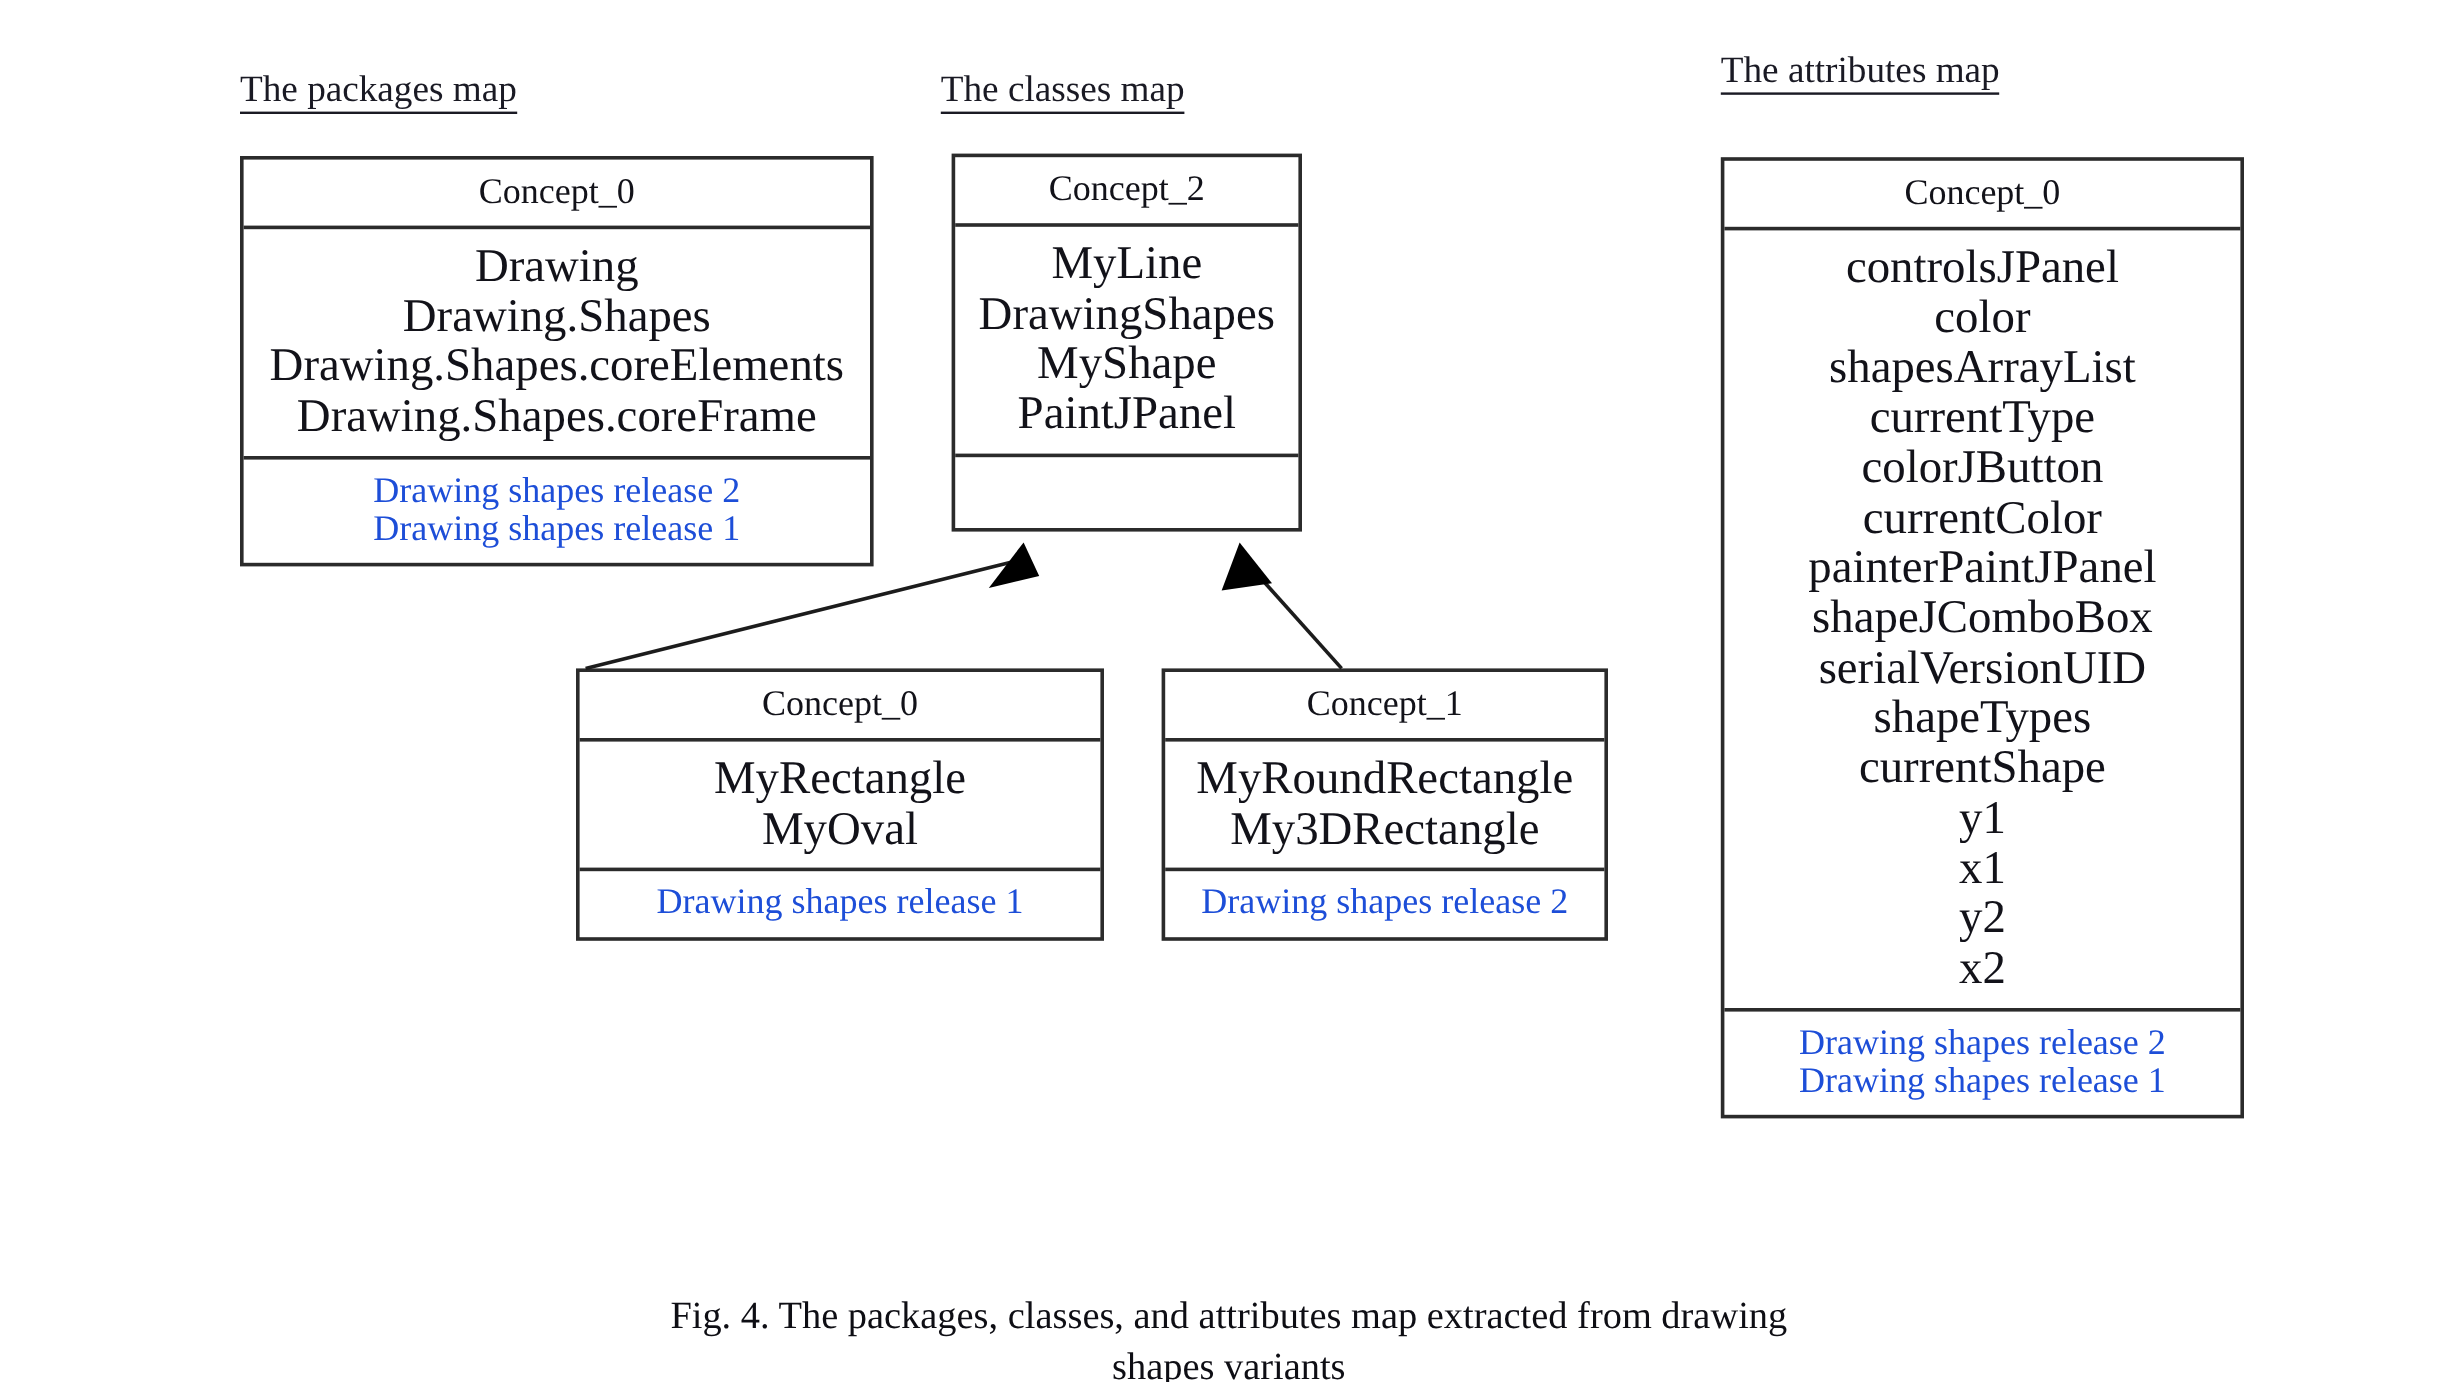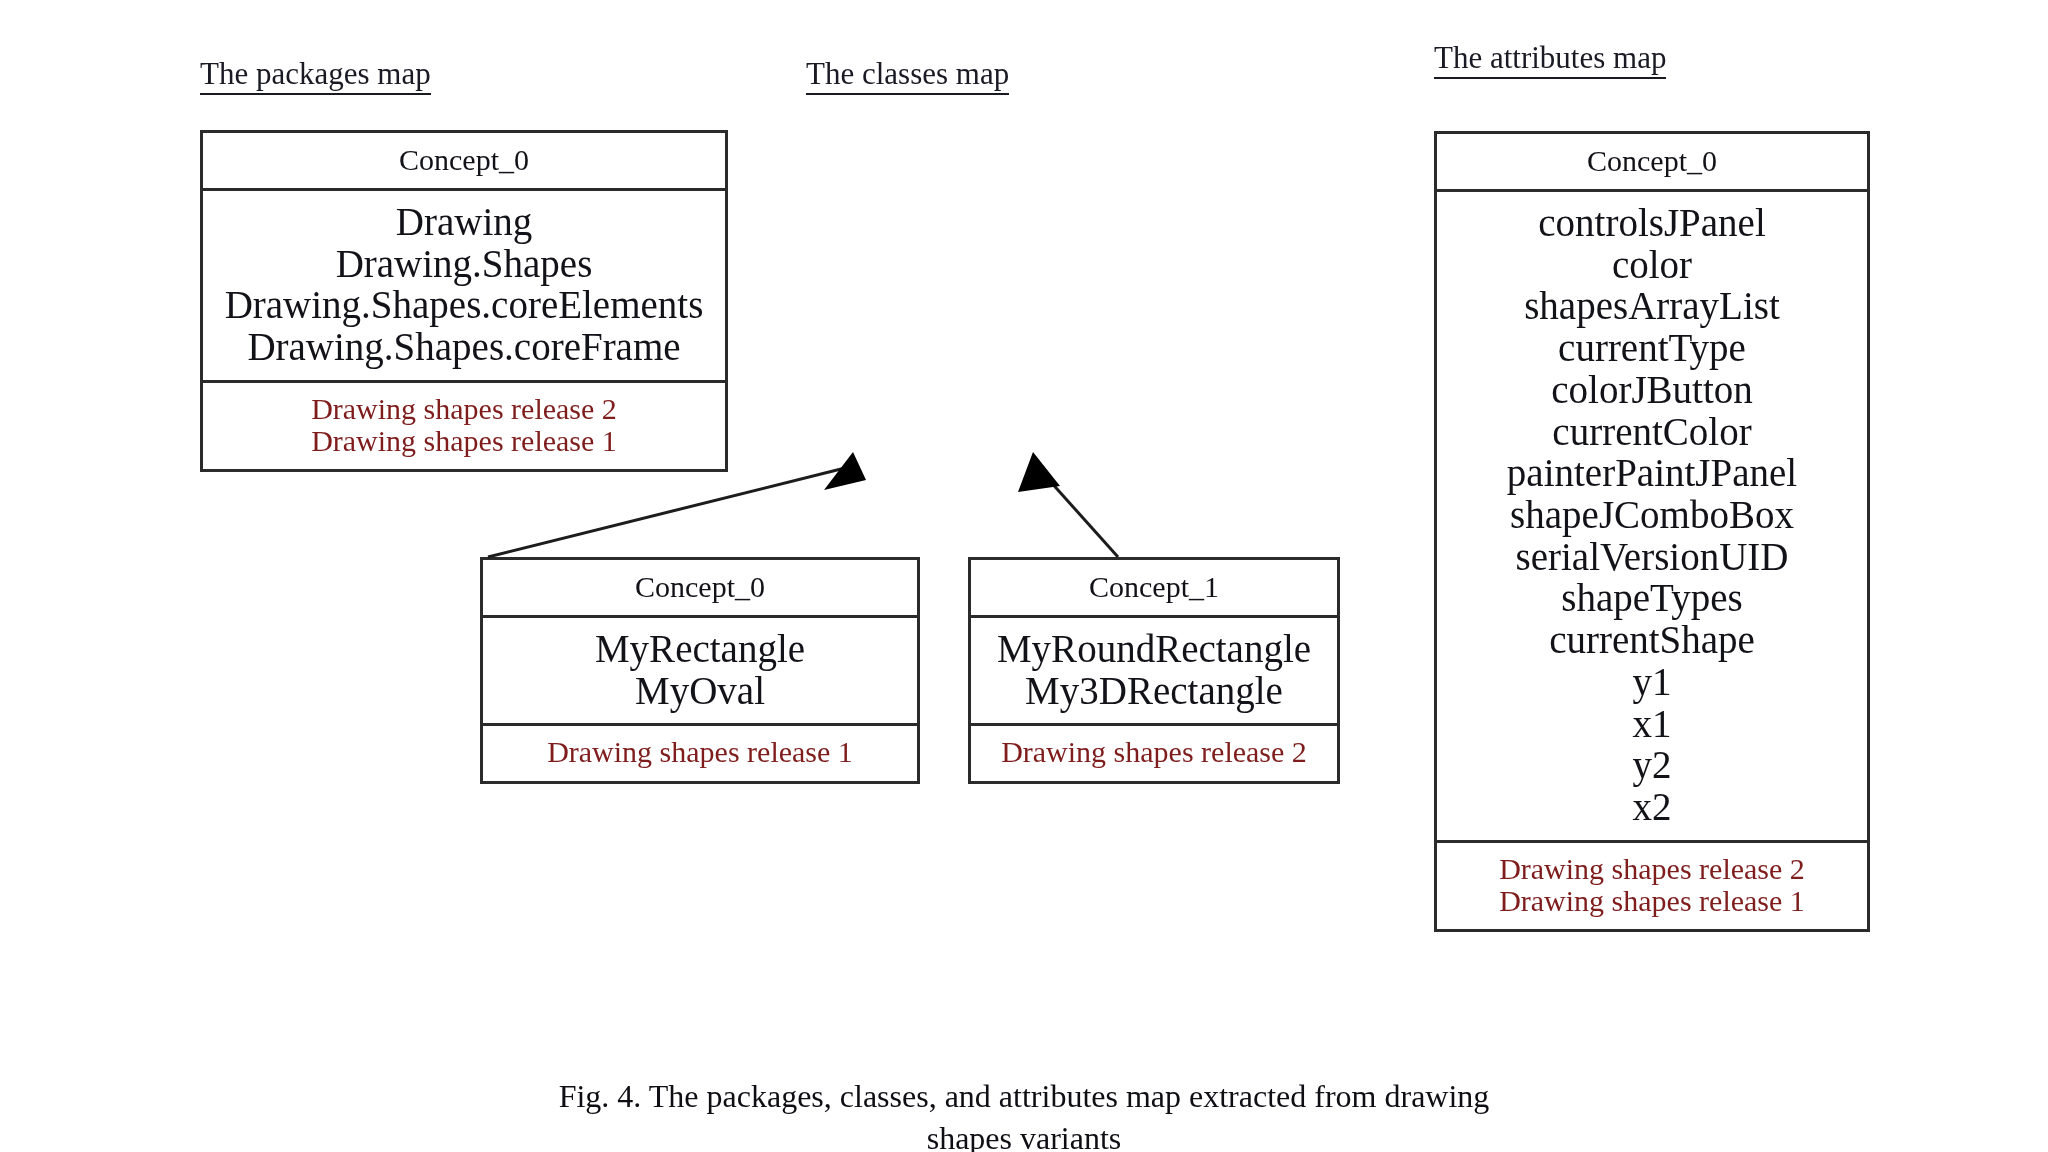--- a/index.html
+++ b/index.html
@@ -28,21 +28,21 @@
     font-size: 31px;
     line-height: 1.15;
     color: #1a1a24;
     white-space: nowrap;
   }
   .map-title span {
     border-bottom: 2px solid #1a1a24;
     padding-bottom: 2px;
   }
   #title-packages  { left: 200px;  width: 528px; top: 56px; }
-  #title-classes   { left: 806px;  width: 292px; top: 56px; }
+  #title-classes   { left: 784px;  width: 292px; top: 56px; }
   #title-attrs     { left: 1434px; width: 436px; top: 40px; }
 
   
   .concept-box {
     position: absolute;
     box-sizing: border-box;
     border: 3px solid #2b2b2b;
     background: #ffffff;
     display: flex;
     flex-direction: column;
@@ -66,21 +66,21 @@
     color: #121219;
   }
   .concept-body.empty { padding: 0; }
   .concept-footer {
     box-sizing: border-box;
     border-top: 3px solid #2b2b2b;
     text-align: center;
     font-size: 30px;
     line-height: 1.07;
     padding: 10px 6px 12px 6px;
-    color: #7f1d1d;
+    color: #1d4ed8;
   }
   .row { white-space: nowrap; }
 
   
   #box-packages  { left: 200px;  top: 130px; width: 528px;  }
   #box-classes   { left: 793px;  top: 128px; width: 292px;  }
   #box-attributes{ left: 1434px; top: 131px; width: 436px;  }
   #box-sub-left  { left: 480px;  top: 557px; width: 440px;  }
   #box-sub-right { left: 968px;  top: 557px; width: 372px;  }
 
@@ -130,20 +130,30 @@
       <div class="row">Drawing.Shapes</div>
       <div class="row">Drawing.Shapes.coreElements</div>
       <div class="row">Drawing.Shapes.coreFrame</div>
     </div>
     <div class="concept-footer">
       <div class="row">Drawing shapes release 2</div>
       <div class="row">Drawing shapes release 1</div>
     </div>
   </div>
 
+  <div class="concept-box" id="box-classes">
+    <div class="concept-header">Concept_2</div>
+    <div class="concept-body">
+      <div class="row">MyLine</div>
+      <div class="row">DrawingShapes</div>
+      <div class="row">MyShape</div>
+      <div class="row">PaintJPanel</div>
+    </div>
+    <div class="concept-body empty" style="border-top:3px solid #2b2b2b;"></div>
+  </div>
 
   <div class="concept-box" id="box-attributes">
     <div class="concept-header">Concept_0</div>
     <div class="concept-body">
       <div class="row">controlsJPanel</div>
       <div class="row">color</div>
       <div class="row">shapesArrayList</div>
       <div class="row">currentType</div>
       <div class="row">colorJButton</div>
       <div class="row">currentColor</div>

